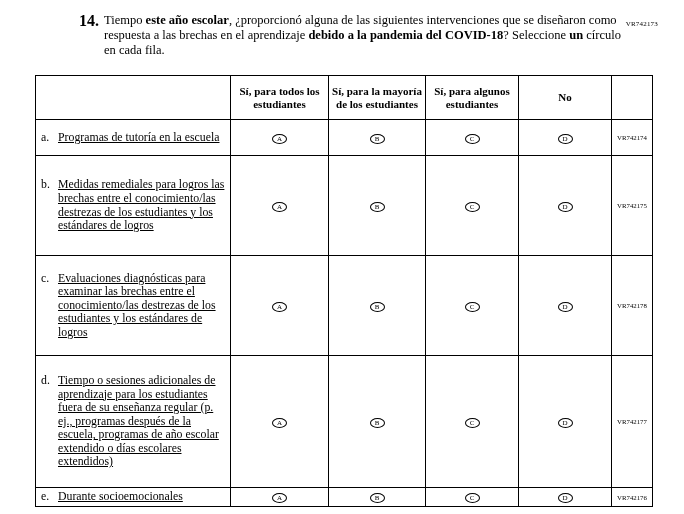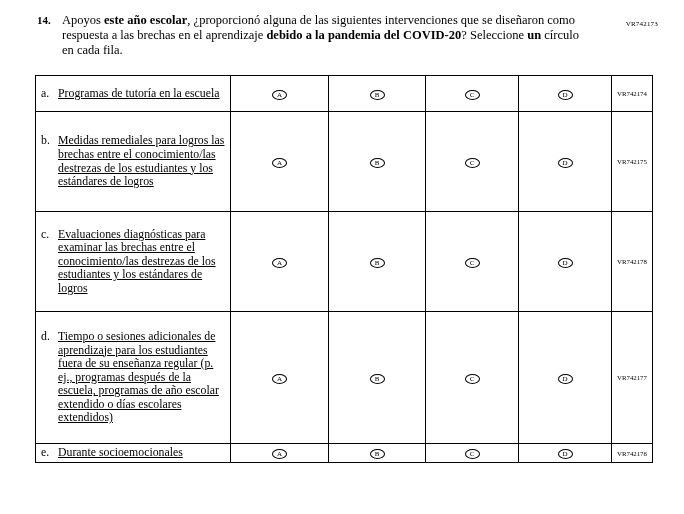--- a/index.html
+++ b/index.html
@@ -15,22 +15,23 @@
     position:absolute; top:20px; right:26px;
     font-size:7px; letter-spacing:0.2px;
   }
   .question {
     display:flex;
     margin:13px 30px 0 37px;
   }
   .qnum {
     flex:0 0 25px;
     font-weight:bold;
-    font-size:11px;
+    font-size:16px;
     line-height:15px;
+    margin-left:42px;
   }
   .qtext {
     font-size:12.5px;
     line-height:15px;
     width:530px;
   }
   .qtext b { font-weight:bold; }
 
   table.survey {
     border-collapse:collapse;
@@ -84,33 +85,41 @@
   tr.row-d td { height:132px; }
   tr.row-e td { height:18px; }
 </style>
 </head>
 <body>
 
 <div class="top-code">VR742173</div>
 
 <div class="question">
   <span class="qnum">14.</span>
-  <div class="qtext"><span>Apoyos </span><b>este año escolar</b><span>, ¿proporcionó alguna de las siguientes intervenciones que se diseñaron como respuesta a las brechas en el aprendizaje </span><b>debido a la pandemia del COVID-20</b><span>? Seleccione </span><b>un</b><span> círculo en cada fila.</span></div>
+  <div class="qtext"><span>Tiempo </span><b>este año escolar</b><span>, ¿proporcionó alguna de las siguientes intervenciones que se diseñaron como respuesta a las brechas en el aprendizaje </span><b>debido a la pandemia del COVID-18</b><span>? Seleccione </span><b>un</b><span> círculo en cada fila.</span></div>
 </div>
 
 <table class="survey">
   <colgroup>
     <col style="width:195px">
     <col style="width:98px">
     <col style="width:97px">
     <col style="width:93px">
     <col style="width:93px">
     <col style="width:41px">
   </colgroup>
   <tbody>
+      <tr>
+    <th></th>
+    <th>Sí, para todos los estudiantes</th>
+    <th>Sí, para la mayoría de los estudiantes</th>
+    <th>Sí, para algunos estudiantes</th>
+    <th>No</th>
+    <th></th>
+  </tr>
 
   <tr class="row-a">
     <td class="label-cell">
       <div class="row-label">
             <span class="row-letter">a.</span>
             <span class="row-text">Programas de tutoría en la escuela</span>
           </div>
     </td>
     <td class="opt-cell"><span class="bubble">A</span></td>
     <td class="opt-cell"><span class="bubble">B</span></td>

